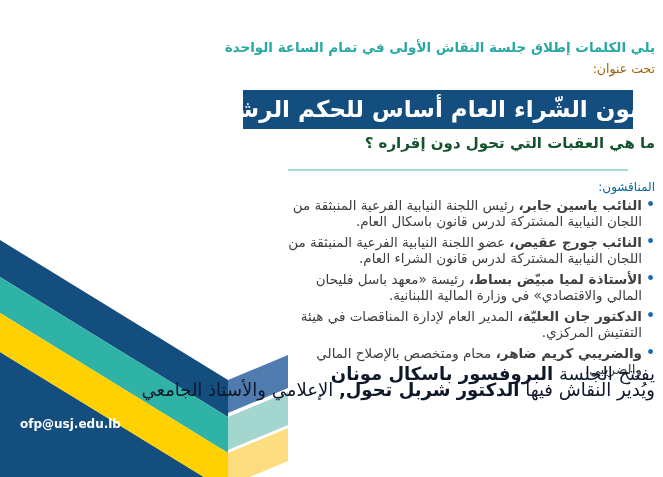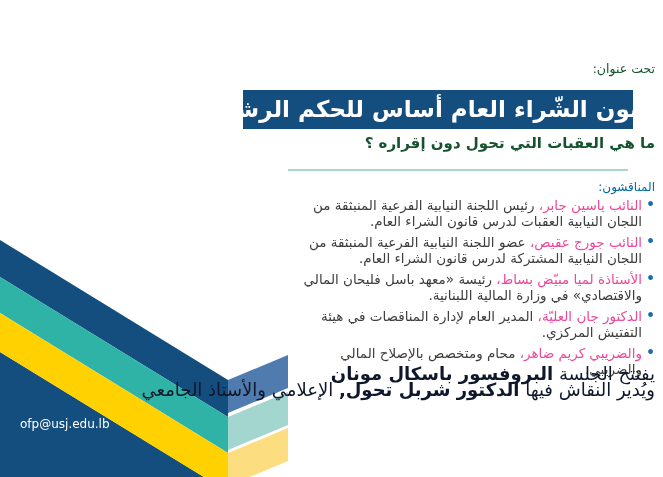--- a/index.html
+++ b/index.html
@@ -14,21 +14,21 @@
   }
   .layer-text { position: absolute; inset: 0; z-index: 1; }
   .decor-svg { position: absolute; left: 0; top: 0; width: 663px; height: 477px; z-index: 0; }
 
   .intro-line {
     position: absolute; top: 39px; right: 8px;
     color: #2aa9a1; font-size: 13.5px; font-weight: bold; white-space: nowrap;
   }
   .under-heading {
     position: absolute; top: 61px; right: 8px;
-    color: #14532d; font-size: 12.5px; white-space: nowrap; text-align: right;
+    color: #a16207; font-size: 12.5px; white-space: nowrap; text-align: right;
   }
   .title-banner {
     position: absolute; top: 90px; right: 30px;
     width: 390px; height: 39px;
     background: #134e7f;
     display: flex; align-items: center; justify-content: center;
   }
   .title-banner .title-text {
     color: #ffffff; font-size: 23px; font-weight: bold; white-space: nowrap;
     line-height: 39px;
@@ -50,31 +50,31 @@
     width: 370px; margin: 0; padding: 0; list-style: none;
     color: #3d3d3d; font-size: 13.5px; line-height: 15.5px; text-align: right;
   }
   .discussants-list li {
     position: relative; padding-right: 13px; margin-bottom: 6px;
   }
   .discussants-list .dot {
     position: absolute; right: 0; top: -1px;
     color: #1a6cae; font-weight: bold;
   }
-  .discussants-list .name { color: #ec4899; font-weight: normal; }
+  .discussants-list .name { color: #404040; font-weight: bold; }
   .closing {
     position: absolute; top: 366px; right: 8px;
     color: #0f172a; font-size: 18px; line-height: 15.5px; text-align: right;
   }
   .closing b { font-weight: bold; }
   .contact {
     position: absolute; top: 417px; left: 20px; z-index: 2;
     color: #ffffff; font-size: 11.5px; line-height: 14px; text-align: right;
   }
-  .contact .email { direction: ltr; text-align: center; font-size: 12px; }
+  .contact .email { direction: ltr; text-align: center; font-size: 12px; font-weight: bold; }
 </style>
 </head>
 <body>
 
 <div class="canvas">
 
   <svg class="decor-svg" viewBox="0 0 663 477" aria-hidden="true">
 
     <polygon points="0,352 204,477 0,477" fill="#134e7f"></polygon>
 
@@ -83,38 +83,39 @@
 
     <polygon points="0,277 228,417 228,453 0,313" fill="#2fb3a7"></polygon>
     <polygon points="228,417 288,392 288,425 228,450" fill="#a3d6cf"></polygon>
 
     <polygon points="0,313 228,453 228,492 0,352" fill="#ffd100"></polygon>
     <polygon points="228,453 288,428 288,461 228,486" fill="#fcdd80"></polygon>
   </svg>
 
   <div class="layer-text">
 
+    <div class="intro-line">يلي الكلمات إطلاق جلسة النقاش الأولى في تمام الساعة الواحدة</div>
 
     <div class="under-heading">تحت عنوان:</div>
 
     <div class="title-banner">
       <span class="title-text">قانون الشّراء العام أساس للحكم الرشيد</span>
     </div>
 
     <div class="subtitle">ما هي العقبات التي تحول دون إقراره ؟</div>
 
     <div class="divider"></div>
 
     <div class="discussants-label">المناقشون:</div>
 
     <ul class="discussants-list">
       <li>
         <span class="dot">•</span>
         <span class="name">النائب ياسين جابر،</span>
-        <span class="desc">رئيس اللجنة النيابية الفرعية المنبثقة من اللجان النيابية العقبات لدرس قانون الشراء العام.</span>
+        <span class="desc">رئيس اللجنة النيابية الفرعية المنبثقة من اللجان النيابية المشتركة لدرس قانون باسكال العام.</span>
       </li>
       <li>
         <span class="dot">•</span>
         <span class="name">النائب جورج عقيص،</span>
         <span class="desc">عضو اللجنة النيابية الفرعية المنبثقة من اللجان النيابية المشتركة لدرس قانون الشراء العام.</span>
       </li>
       <li>
         <span class="dot">•</span>
         <span class="name">الأستاذة لميا مبيّض بساط،</span>
         <span class="desc">رئيسة «معهد باسل فليحان المالي والاقتصادي» في وزارة المالية اللبنانية.</span>

